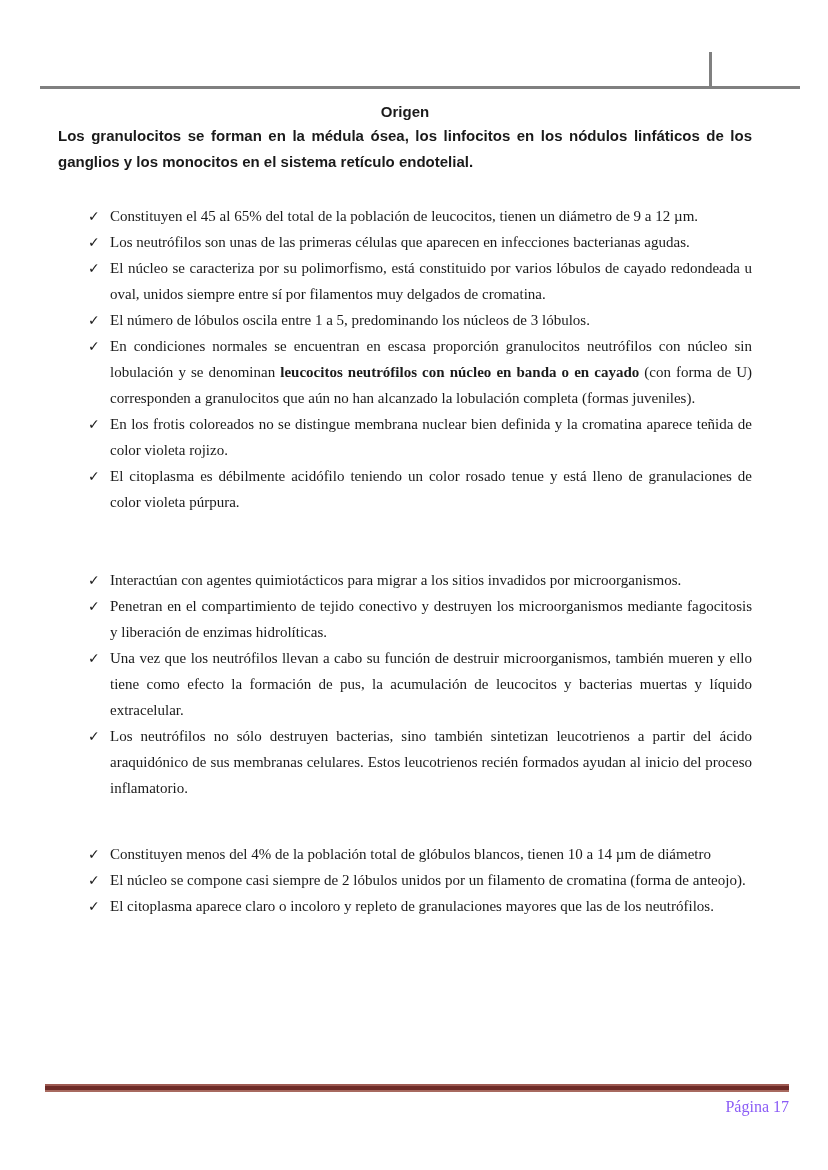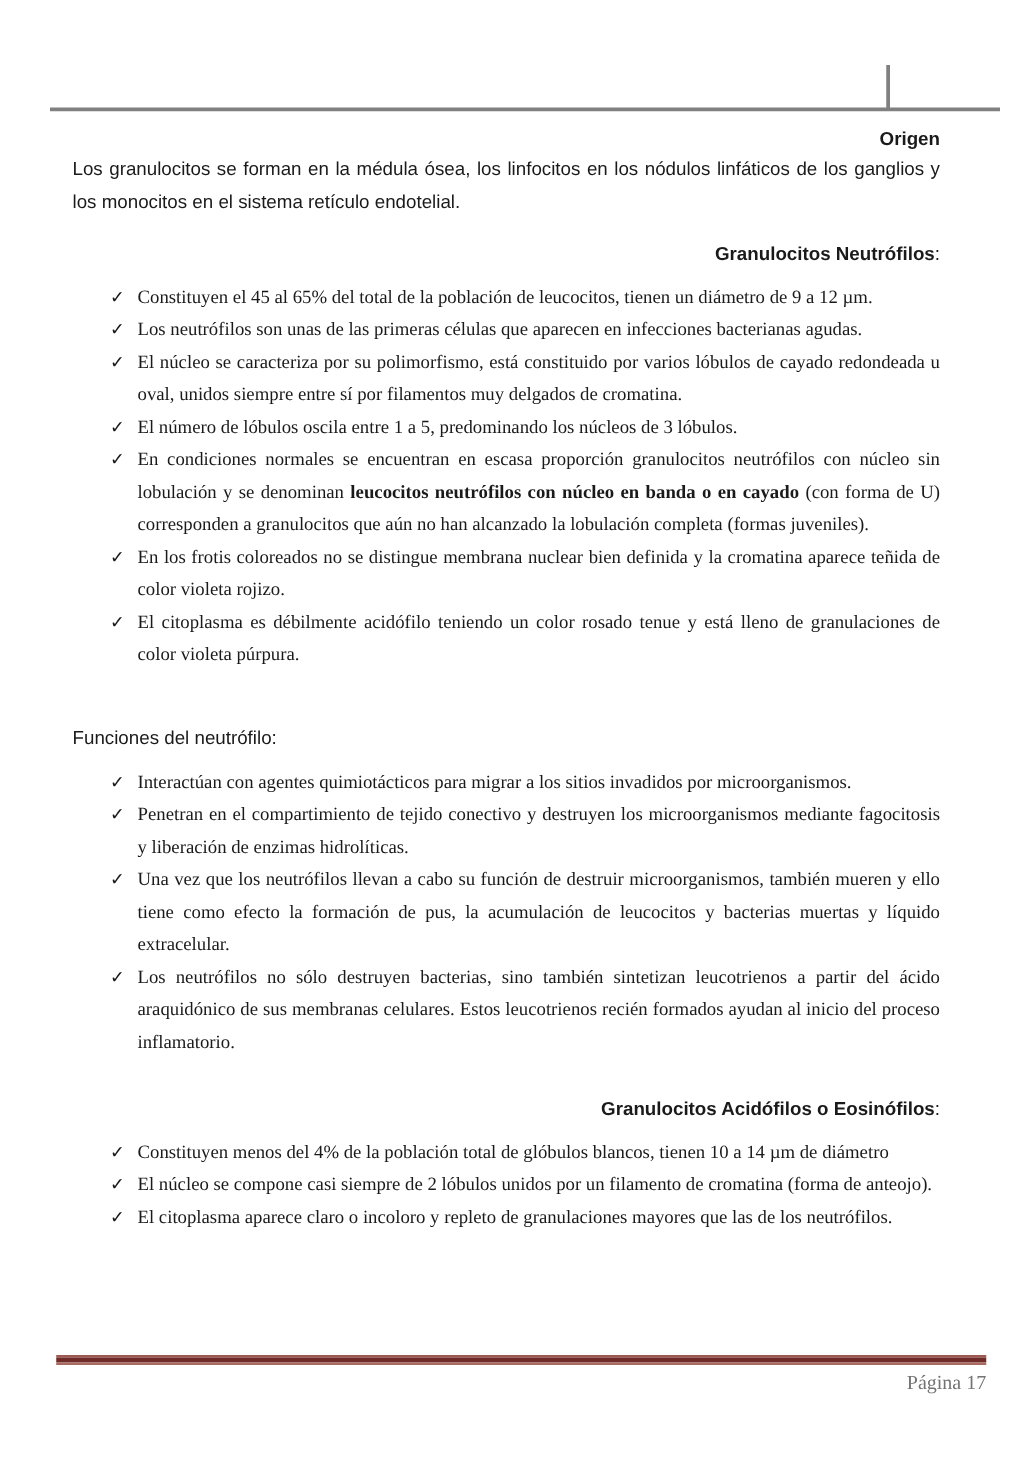--- a/index.html
+++ b/index.html
@@ -51,29 +51,29 @@
     left: 58px;
     top: 101px;
     width: 694px;
   }
 
   .heading {
     font-size: 15px;
     font-weight: bold;
     line-height: 22px;
     margin: 0;
-    text-align: right;
+    text-align: center;
   }
   .heading .tail {
     font-weight: normal;
   }
 
   .para {
     font-size: 15px;
-    font-weight: normal;
+    font-weight: bold;
     line-height: 26px;
     margin: 0;
     text-align: justify;
     text-justify: inter-word;
   }
 
   .plain-label {
     font-size: 15px;
     font-weight: normal;
     line-height: 24px;
@@ -155,21 +155,21 @@
     background: #A86A60;
   }
   .footer-page {
     position: absolute;
     left: 45px;
     top: 1098px;
     width: 744px;
     text-align: right;
     font-family: "Liberation Serif", serif;
     font-size: 16px;
-    color: #737373;
+    color: #8b5cf6;
   }
 </style>
 </head>
 <body>
 
 <div class="page">
 
   <div class="header-zone">
     <div class="header-tick"></div>
     <div class="header-rule"></div>
@@ -178,21 +178,20 @@
   <div class="content">
 
     <div>
       <p class="heading">Origen</p>
       <p class="para">Los granulocitos se forman en la médula ósea, los linfocitos en los nódulos linfáticos de los ganglios y los monocitos en el sistema retículo endotelial.</p>
     </div>
 
     <div class="gap-md"></div>
 
     <div>
-      <p class="heading"><span>Granulocitos Neutrófilos</span><span class="tail">:</span></p>
       <div class="gap-sm"></div>
       <div class="checklist">
         <div class="li">
             <span class="check">✓</span>
             <span class="txt"><span>Constituyen el 45 al 65% del total de la población de leucocitos, tienen un diámetro de 9 a 12 µm.</span><b></b><span></span></span>
           </div>
         <div class="li">
             <span class="check">✓</span>
             <span class="txt"><span>Los neutrófilos son unas de las primeras células que aparecen en infecciones bacterianas agudas.</span><b></b><span></span></span>
           </div>
@@ -215,21 +214,20 @@
         <div class="li">
             <span class="check">✓</span>
             <span class="txt"><span>El citoplasma es débilmente acidófilo teniendo un color rosado tenue y está lleno de granulaciones de color violeta púrpura.</span><b></b><span></span></span>
           </div>
       </div>
     </div>
 
     <div class="gap-xl"></div>
 
     <div>
-      <p class="plain-label">Funciones del neutrófilo:</p>
       <div class="gap-sm"></div>
       <div class="checklist">
         <div class="li">
             <span class="check">✓</span>
             <span class="txt"><span>Interactúan con agentes quimiotácticos para migrar a los sitios invadidos por microorganismos.</span><b></b><span></span></span>
           </div>
         <div class="li">
             <span class="check">✓</span>
             <span class="txt"><span>Penetran en el compartimiento de tejido conectivo y destruyen los microorganismos mediante fagocitosis y liberación de enzimas hidrolíticas.</span><b></b><span></span></span>
           </div>
@@ -240,21 +238,20 @@
         <div class="li">
             <span class="check">✓</span>
             <span class="txt"><span>Los neutrófilos no sólo destruyen bacterias, sino también sintetizan leucotrienos a partir del ácido araquidónico de sus membranas celulares. Estos leucotrienos recién formados ayudan al inicio del proceso inflamatorio.</span><b></b><span></span></span>
           </div>
       </div>
     </div>
 
     <div class="gap-lg"></div>
 
     <div>
-      <p class="heading"><span>Granulocitos Acidófilos o Eosinófilos</span><span class="tail">:</span></p>
       <div class="gap-sm"></div>
       <div class="checklist">
         <div class="li">
             <span class="check">✓</span>
             <span class="txt"><span>Constituyen menos del 4% de la población total de glóbulos blancos, tienen 10 a 14 µm de diámetro</span><b></b><span></span></span>
           </div>
         <div class="li">
             <span class="check">✓</span>
             <span class="txt"><span>El núcleo se compone casi siempre de 2 lóbulos unidos por un filamento de cromatina (forma de anteojo).</span><b></b><span></span></span>
           </div>

